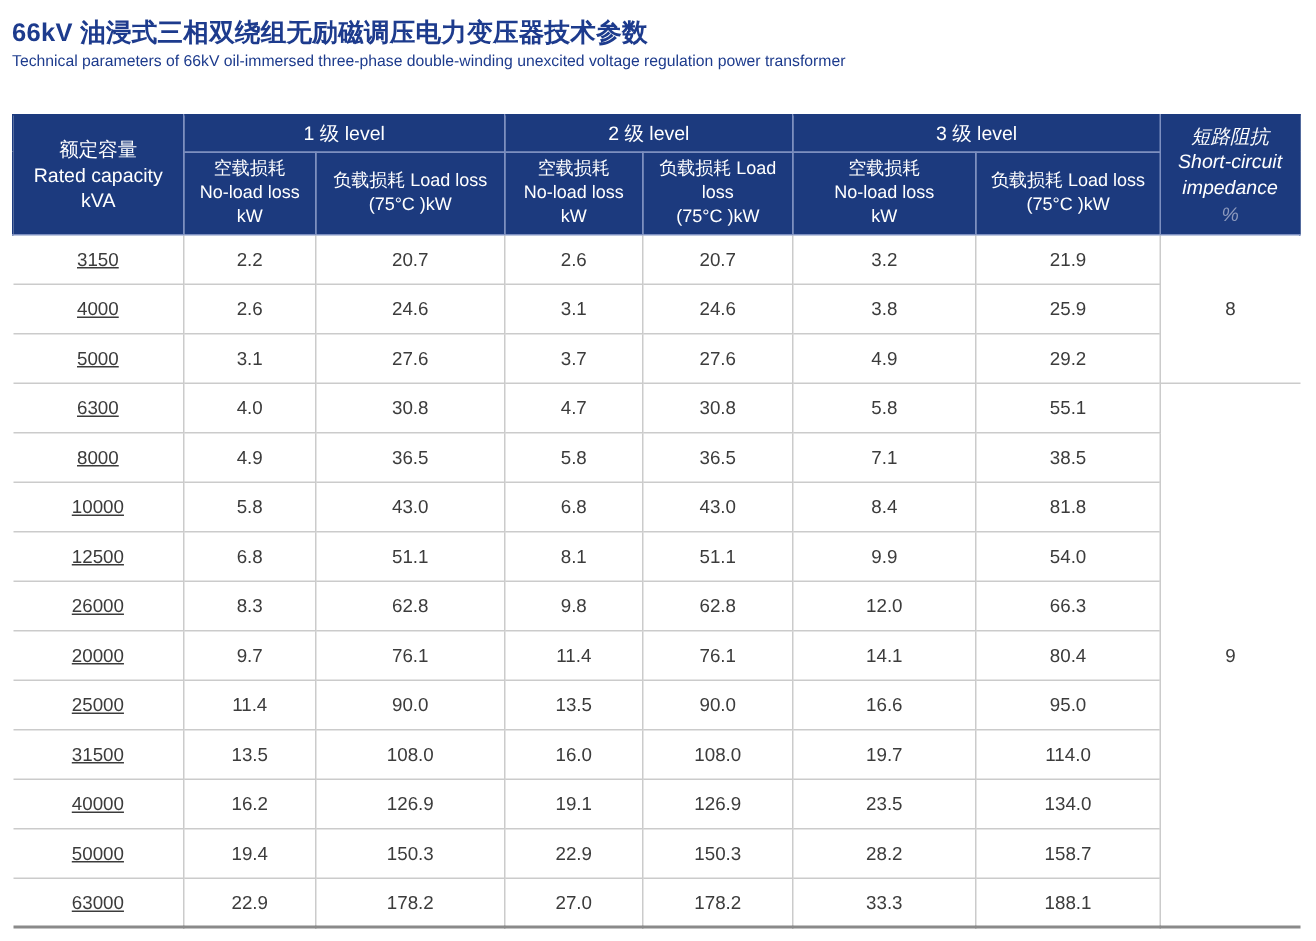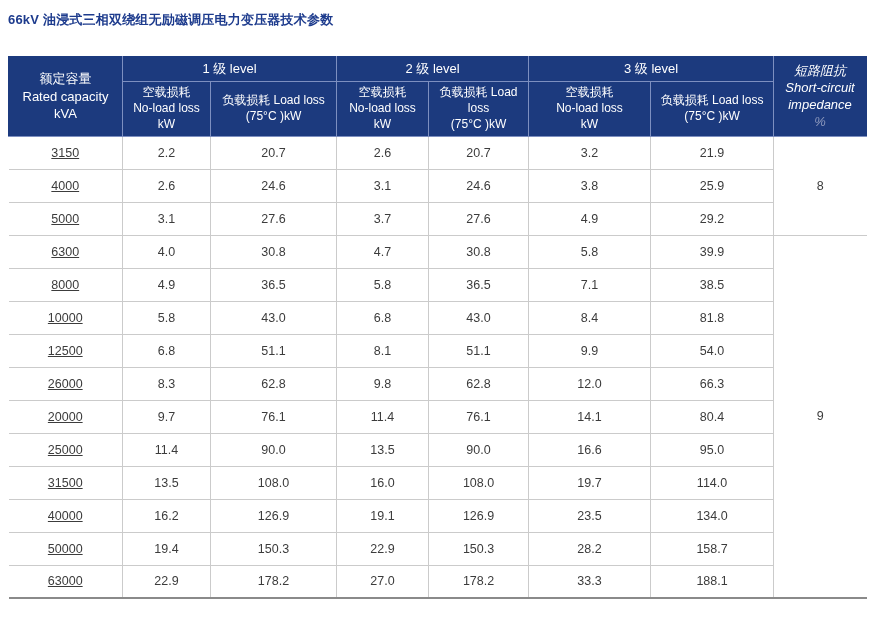--- a/index.html
+++ b/index.html
@@ -14,21 +14,21 @@
     background: #ffffff;
     font-family: "Liberation Sans", "DejaVu Sans", sans-serif;
   }
   .page {
     width: 877px;
     height: 627px;
     padding: 12px 8px 0 8px;
     overflow: hidden;
   }
   .title {
-    font-size: 13px;
+    font-size: 17px;
     font-weight: bold;
     color: var(--title-color);
     line-height: 1.2;
     letter-spacing: 0.2px;
   }
   .subtitle {
     font-size: 10.5px;
     color: var(--title-color);
     margin-top: 3px;
     line-height: 1.2;
@@ -72,20 +72,21 @@
   tbody td.impedance-cell { border-right: none; }
   tbody tr:last-child td { border-bottom: none; }
   tbody tr.group-start td { border-top: 1px solid #9b9b9b; }
 </style>
 </head>
 <body>
 
 <div class="page">
 
   <div class="title">66kV 油浸式三相双绕组无励磁调压电力变压器技术参数</div>
+  <div class="subtitle">Technical parameters of 66kV oil-immersed three-phase double-winding unexcited voltage regulation power transformer</div>
 
   <table class="spec-table">
     <colgroup>
       <col style="width:114px">
         <col style="width:88px">
         <col style="width:126px">
       <col style="width:92px">
         <col style="width:100px">
         <col style="width:122px">
       <col style="width:123px">
@@ -166,21 +167,21 @@
           <td>4.9</td>
           <td>29.2</td>
         </tr>
         <tr class="group-start">
           <td>6300</td>
           <td>4.0</td>
           <td>30.8</td>
           <td>4.7</td>
           <td>30.8</td>
           <td>5.8</td>
-          <td>39.9</td>
+          <td>55.1</td>
           <td rowspan="11" class="impedance-cell">9</td>
         </tr>
         <tr>
           <td>8000</td>
           <td>4.9</td>
           <td>36.5</td>
           <td>5.8</td>
           <td>36.5</td>
           <td>7.1</td>
           <td>38.5</td>

